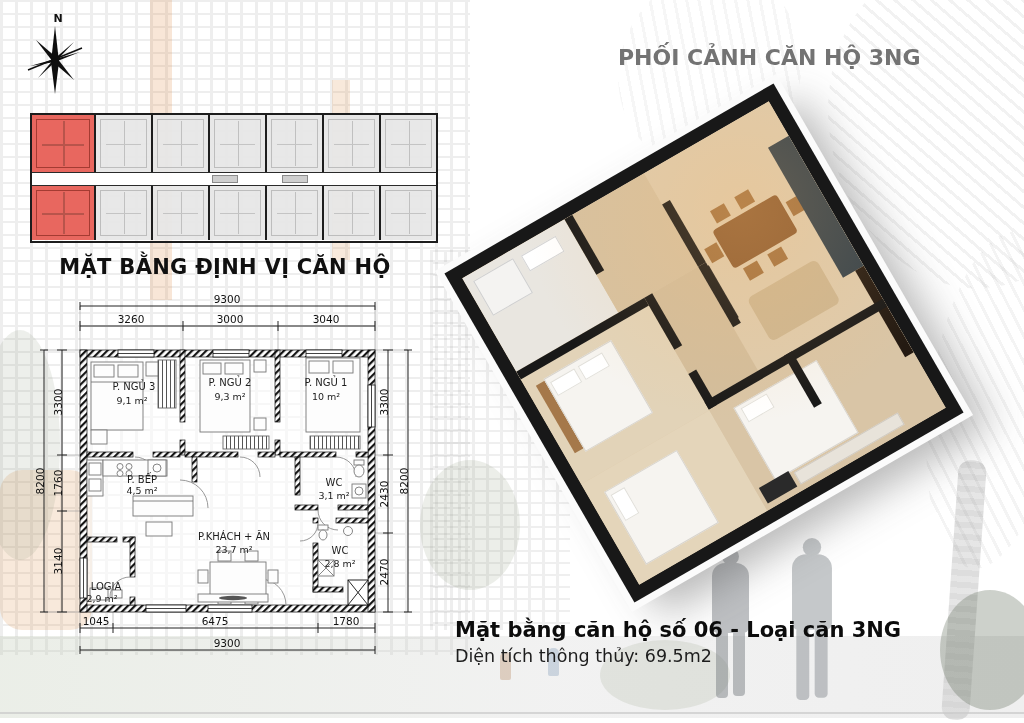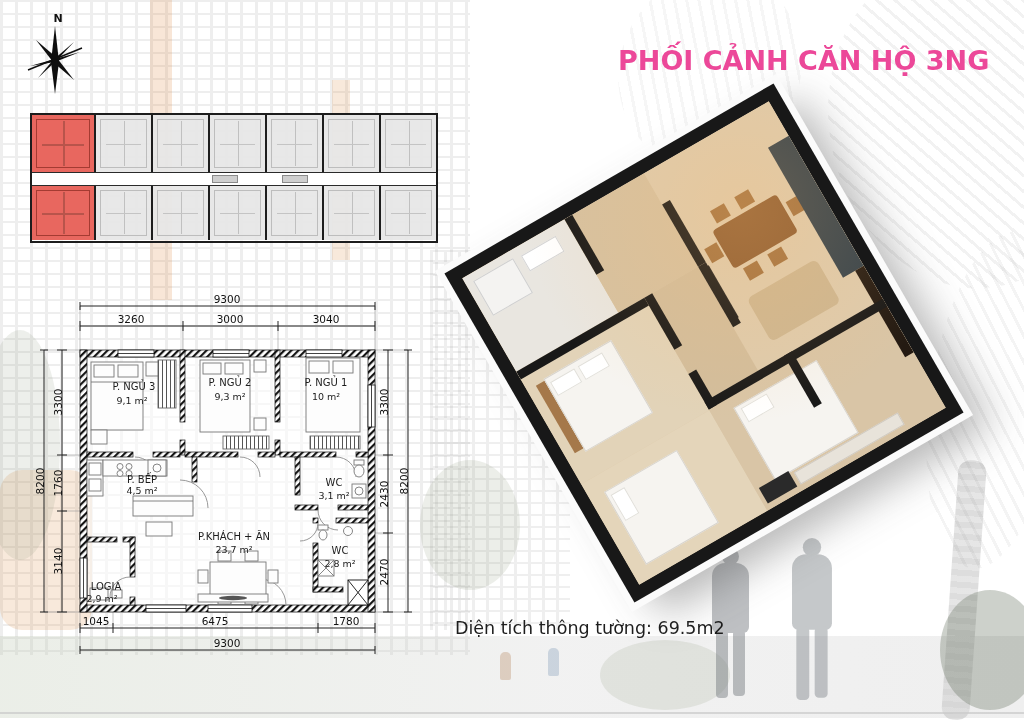--- a/index.html
+++ b/index.html
@@ -65,21 +65,21 @@
   .cell::after{content:"";position:absolute;left:10px;right:10px;top:50%;height:1px;background:#c4c4c4;}
   .cell.red{flex:0 0 62px;background:#e8675f;border-left:none;}
   .cell.red::before{border-color:#a43b32;}
   .cell.red::after{background:#b8544b;height:2px;}
   .cell .part{position:absolute;top:6px;bottom:6px;width:1px;background:#c0c0c0;left:50%;}
   .cell.red .part{background:#b8544b;width:2px;}
 
   
   .title-left{position:absolute;left:58px;top:255px;width:334px;text-align:center;
     font-size:21px;font-weight:bold;letter-spacing:.3px;color:#101010;}
-  .title-right{position:absolute;left:618px;top:45px;font-size:27px;font-weight:bold;color:#ec4899;}
+  .title-right{position:absolute;left:618px;top:45px;font-size:22px;font-weight:bold;color:#737373;}
   .info{position:absolute;left:455px;top:618px;line-height:1.22;}
   .info .t{font-size:21px;font-weight:bold;color:#0c0c0c;margin-bottom:2px;}
   .info .l{font-size:17.5px;color:#1d1d1d;}
 
   
   .plan{position:absolute;left:18px;top:290px;z-index:2;}
   .plan text{font-family:"DejaVu Sans","Liberation Sans",sans-serif;}
   .dimtxt{font-family:"DejaVu Sans Mono","Liberation Mono",monospace;font-size:10.5px;fill:#111;}
   .roomname{font-size:10px;fill:#1c1c1c;}
   .roomarea{font-size:9.5px;fill:#1c1c1c;}
@@ -195,20 +195,21 @@
         </div>
       <div class="cell">
           <div class="part"></div>
         </div>
       <div class="cell">
           <div class="part"></div>
         </div>
     </div>
   </div>
 
+  <div class="title-left">MẶT BẰNG ĐỊNH VỊ CĂN HỘ</div>
   <div class="title-right">PHỐI CẢNH CĂN HỘ 3NG</div>
 
   <svg class="plan" width="422" height="385" viewBox="0 0 422 385">
     <defs>
       <pattern id="hatch" width="5" height="5" patternTransform="rotate(45)" patternUnits="userSpaceOnUse">
         <rect width="5" height="5" fill="#fff"></rect>
           <rect width="2.2" height="5" fill="#141414"></rect>
       </pattern>
       <pattern id="comb" width="4" height="8" patternUnits="userSpaceOnUse">
         <rect width="4" height="8" fill="#fff"></rect>
@@ -465,16 +466,17 @@
       <div class="iwall" style="left:148px;top:196px;width:9px;height:41px;"></div>
       <div class="iwall" style="left:118px;top:0;width:9px;height:64px;"></div>
       <div class="iwall" style="left:210px;top:36px;width:9px;height:72px;"></div>
       <div class="iwall" style="left:210px;top:108px;width:9px;height:70px;"></div>
       <div class="iwall" style="left:240px;top:228px;width:9px;height:60px;"></div>
       <div class="glow"></div>
     </div>
   </div>
 
   <div class="info">
-    <div class="l">Diện tích thông tường: 69.5m2</div>
+    <div class="t">Mặt bằng căn hộ số 06 - Loại căn 3NG</div>
+    <div class="l">Diện tích thông thủy: 69.5m2</div>
   </div>
 
 </div>
 
 </body></html>

